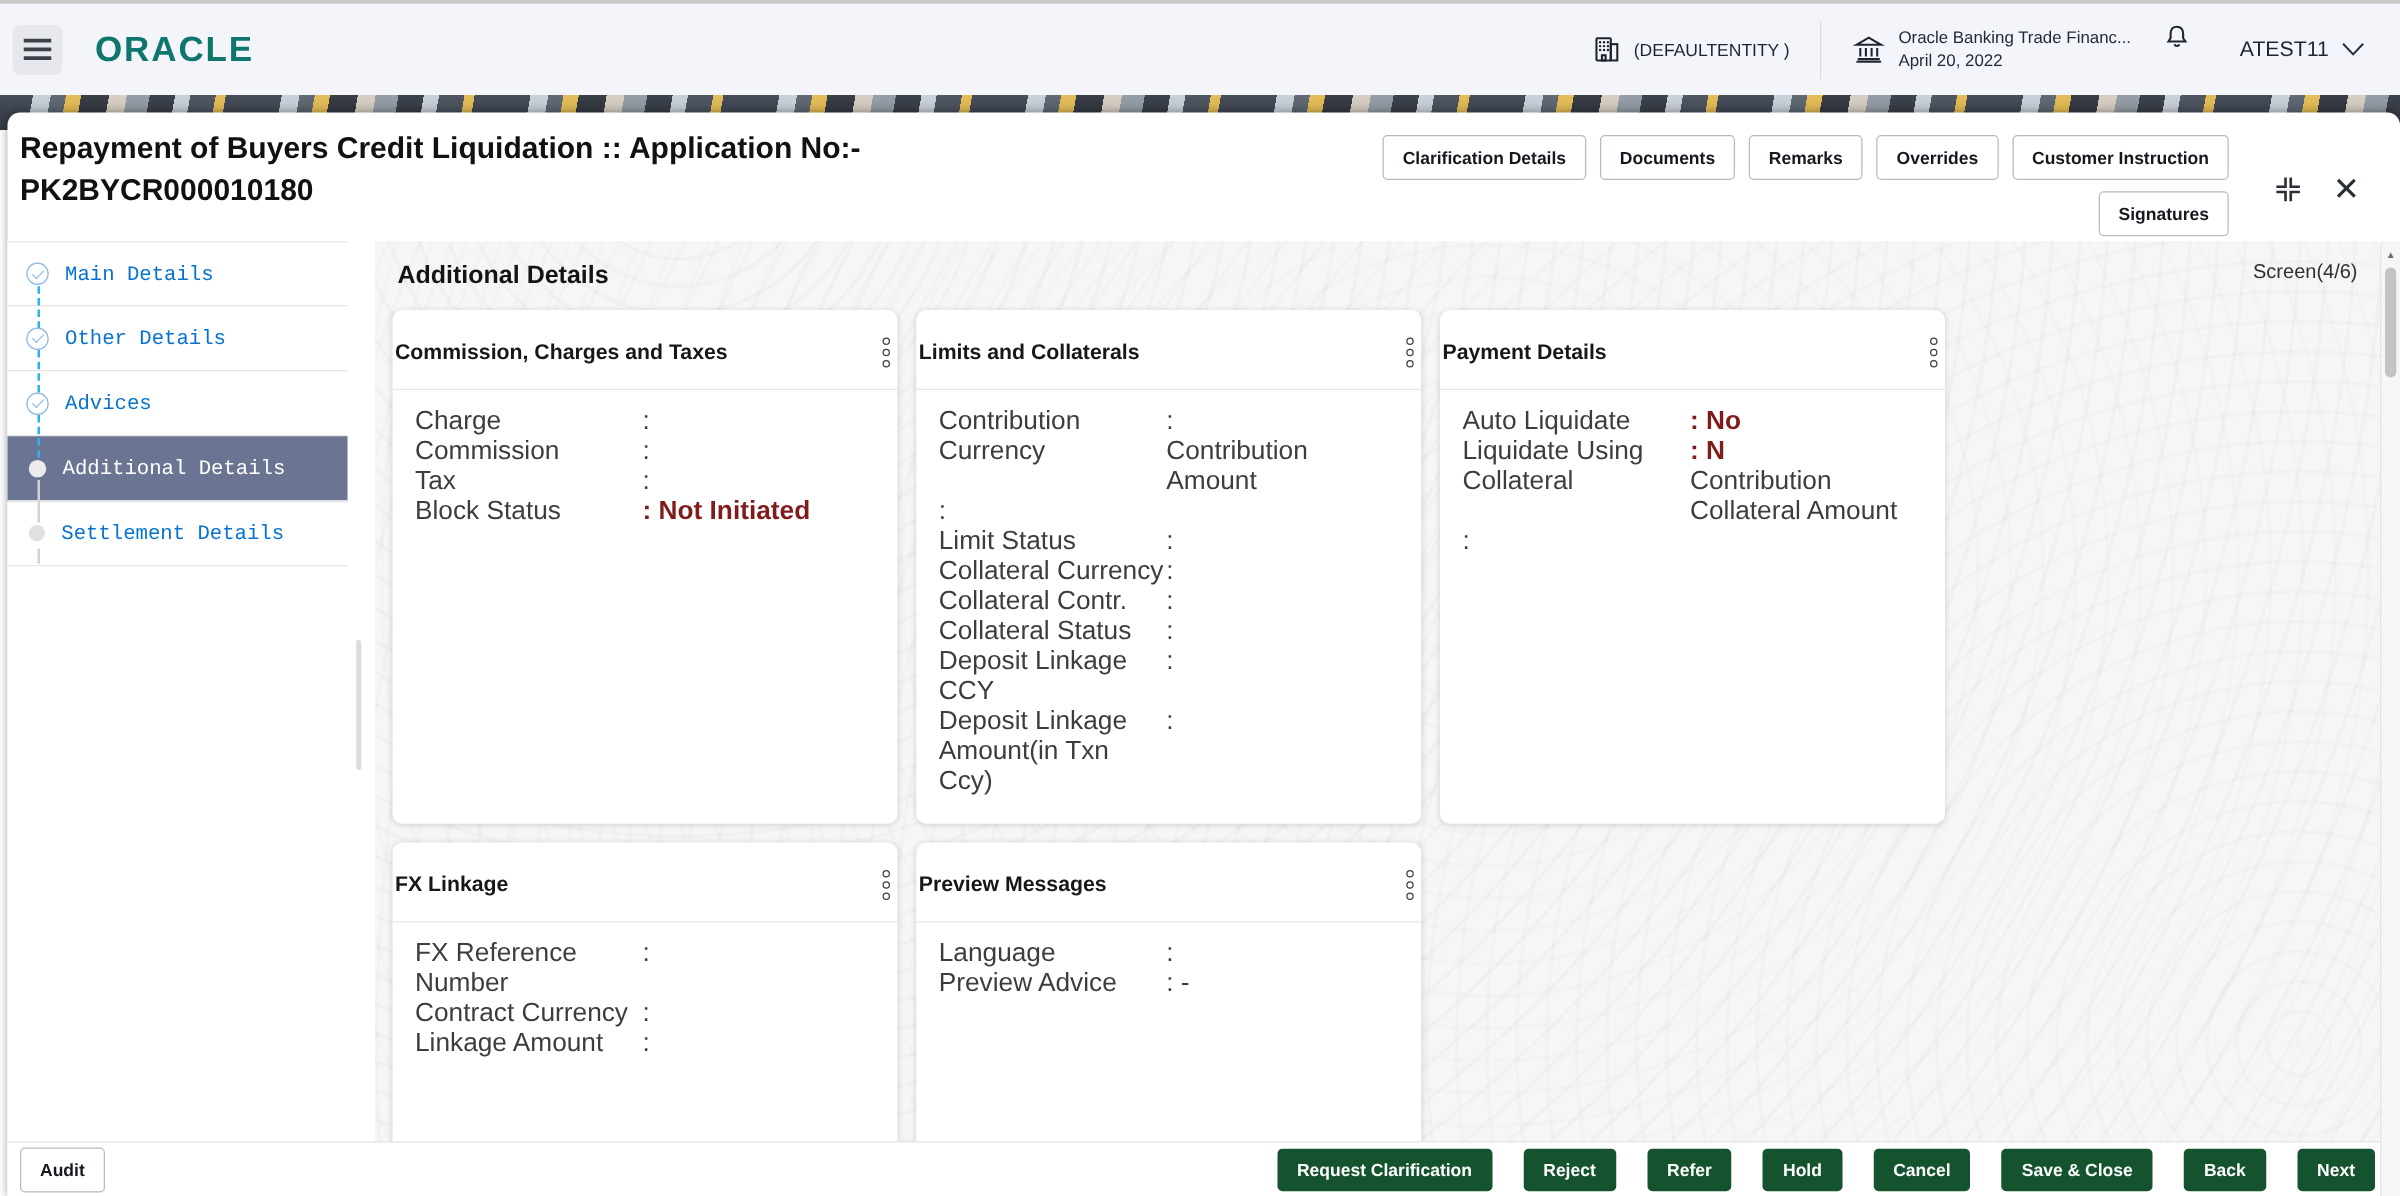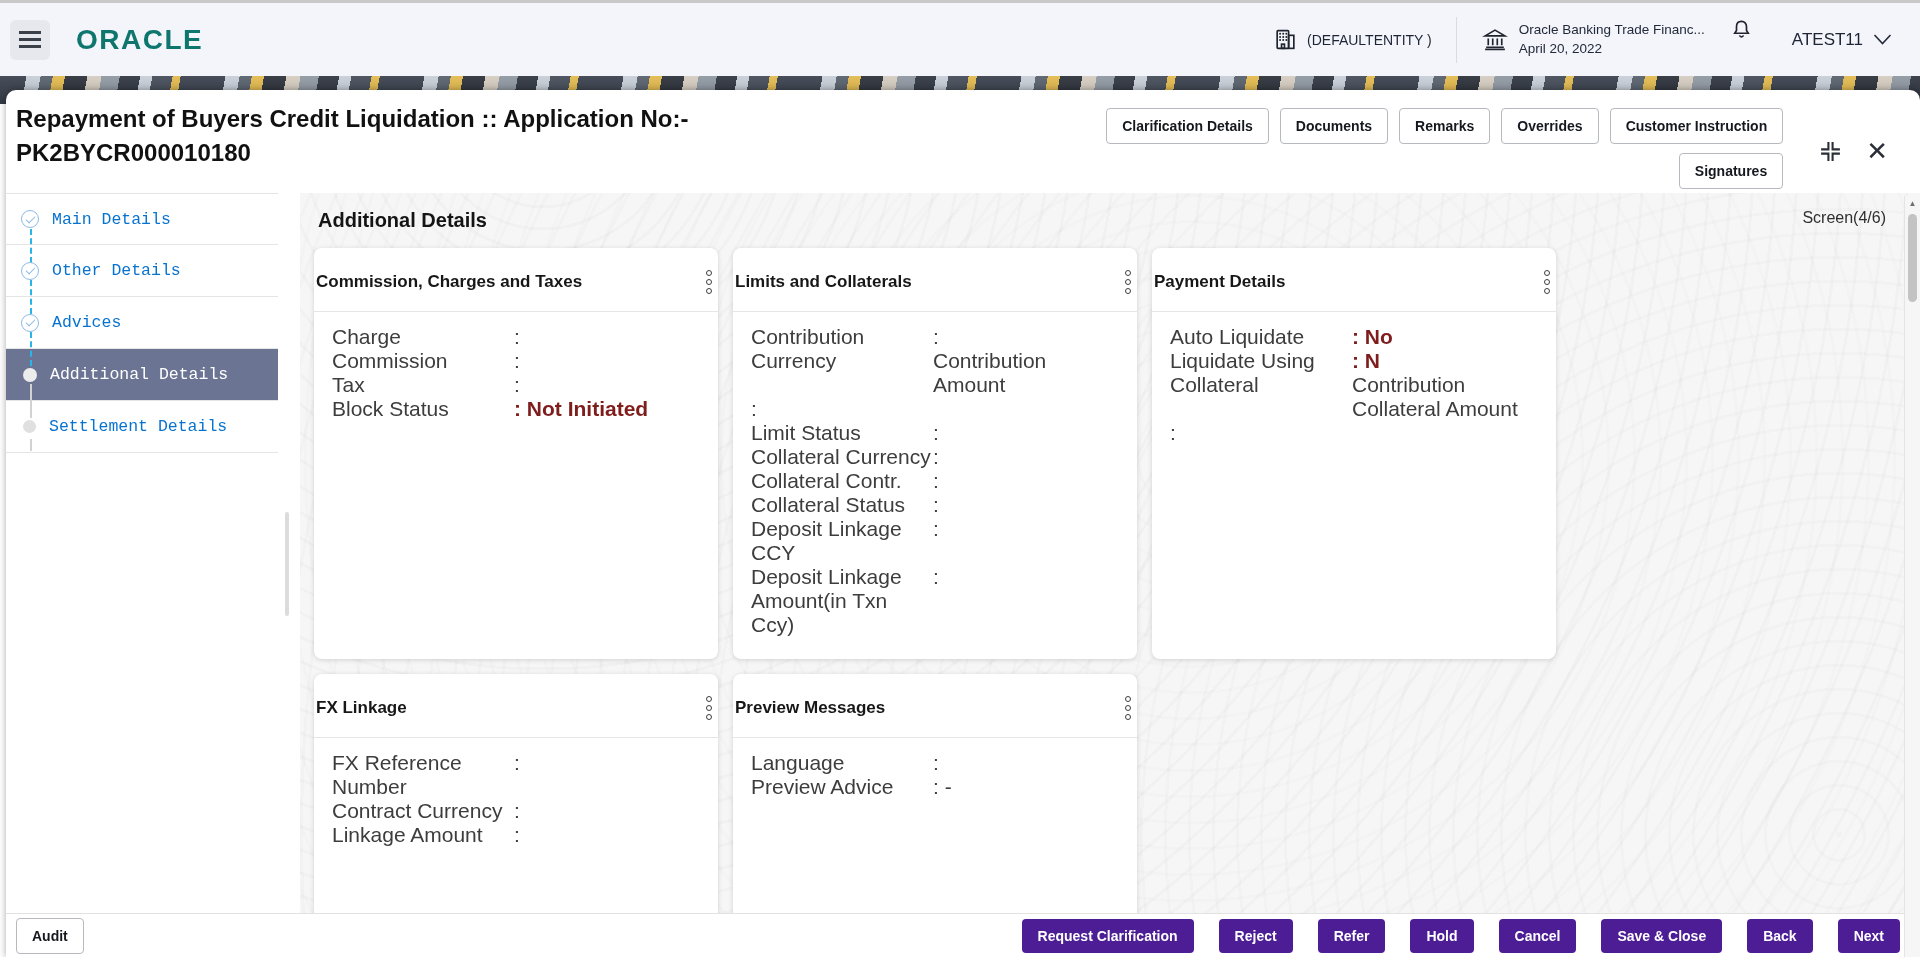--- a/index.html
+++ b/index.html
@@ -113,21 +113,21 @@
   .cline { display:flex; font-size:21px; line-height:24px; color:#3d3d3d; }
   .cline .l { width:182px; flex:none; }
   .cline .rb { font-weight:bold; color:#7f1d1d; white-space:pre; }
   
   .footer {
     position:absolute; left:0; right:0; bottom:0; height:44px; background:#fff;
     border-top:1px solid #e2e2e2; display:flex; align-items:center; padding:0 20px 0 10px; z-index:5;
   }
   .footer-actions { margin-left:auto; display:flex; gap:25px; }
   .fbtn {
-    background:#4c1d95; color:#fff; font-weight:bold; font-size:14px;
+    background:#14532d; color:#fff; font-weight:bold; font-size:14px;
     border:none; border-radius:4px; padding:9px 16px; cursor:pointer;
     font-family:inherit; white-space:nowrap;
   }
   
   .scrollbar {
     position:absolute; top:106px; right:0; bottom:0; width:16px;
     background:#f6f6f6; border-left:1px solid #e4e4e4; z-index:6;
   }
   .scroll-up { height:16px; color:#6f6f6f; font-size:8px; text-align:center; line-height:16px; }
   .scroll-thumb { position:absolute; top:18px; left:3px; width:9px; height:88px; background:#c3c3c3; border-radius:5px; }

